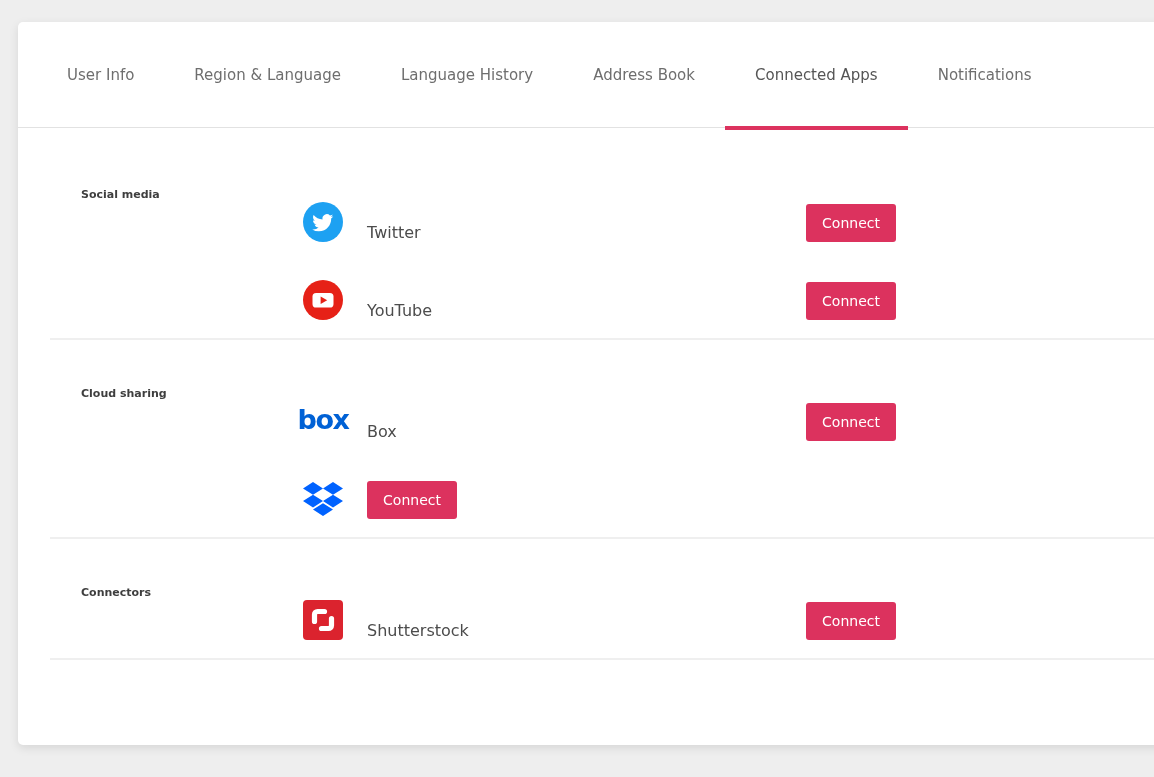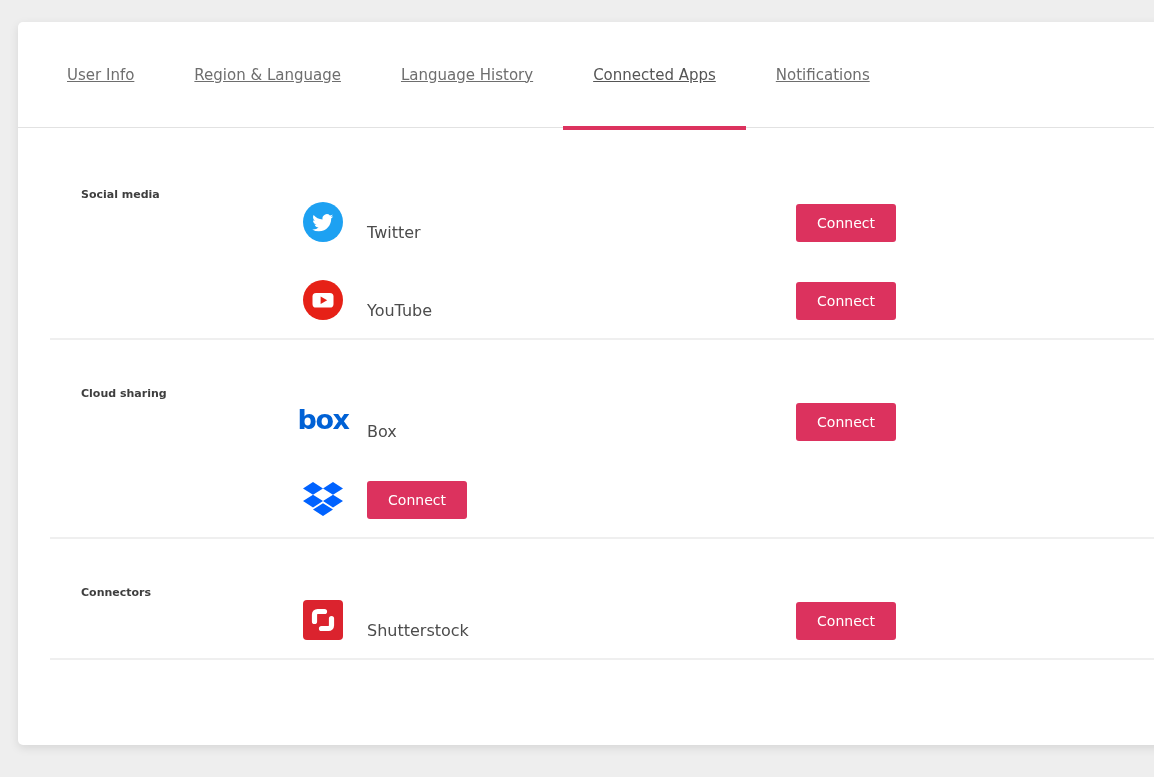--- a/index.html
+++ b/index.html
@@ -35,21 +35,20 @@
   }
   .tab {
     position: relative;
     padding: 0 30px;
     font-size: 15px;
     color: #6e6e6e;
     display: flex;
     align-items: center;
     cursor: pointer;
     white-space: nowrap;
-    text-decoration: underline;
   }
   .tab.active { color: #555555; }
   .tab .indicator { display: none; }
   .tab.active .indicator {
     display: block;
     position: absolute;
     left: 0; right: 0;
     bottom: -3px;
     height: 4px;
     background: #dc325e;
@@ -82,21 +81,21 @@
     display: flex;
     align-items: center;
     justify-content: center;
   }
   .app-name {
     flex: 1;
     font-size: 16px;
     color: #4c4c4c;
   }
   .connect-btn {
-    width: 100px;
+    width: 90px;
     height: 38px;
     flex: none;
     background: #dc325e;
     color: #ffffff;
     border: none;
     border-radius: 3px;
     font-size: 14px;
     font-family: inherit;
     cursor: pointer;
   }
@@ -126,20 +125,24 @@
 
       </div>
       <div class="tab">
         <span>Region &amp; Language</span>
 
       </div>
       <div class="tab">
         <span>Language History</span>
 
       </div>
+      <div class="tab">
+        <span>Address Book</span>
+
+      </div>
       <div class="tab active">
         <span>Connected Apps</span>
         <span class="indicator"></span>
       </div>
       <div class="tab">
         <span>Notifications</span>
 
       </div>
     </div>
 

